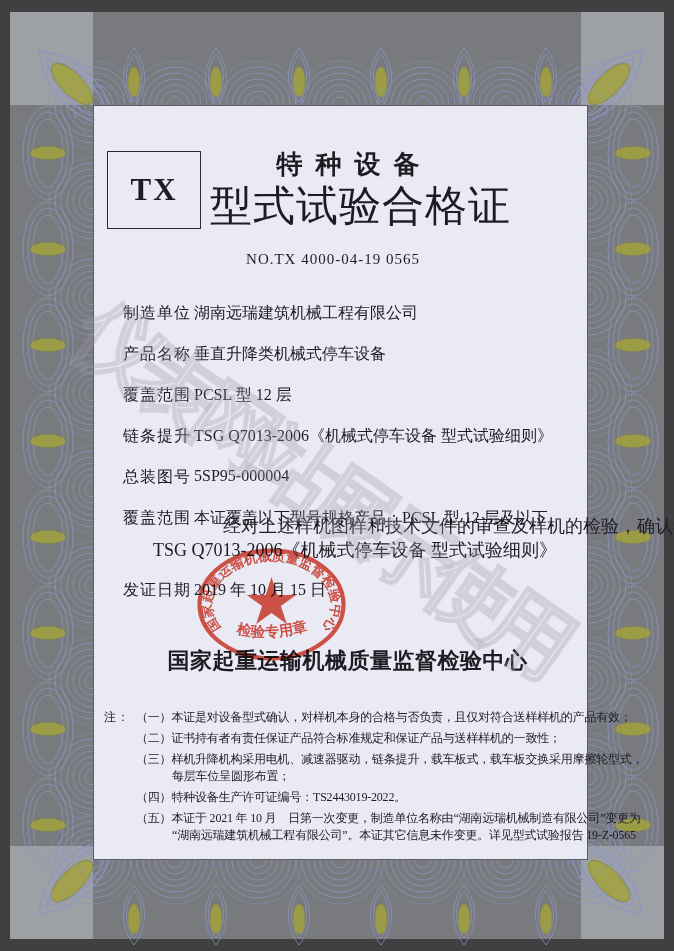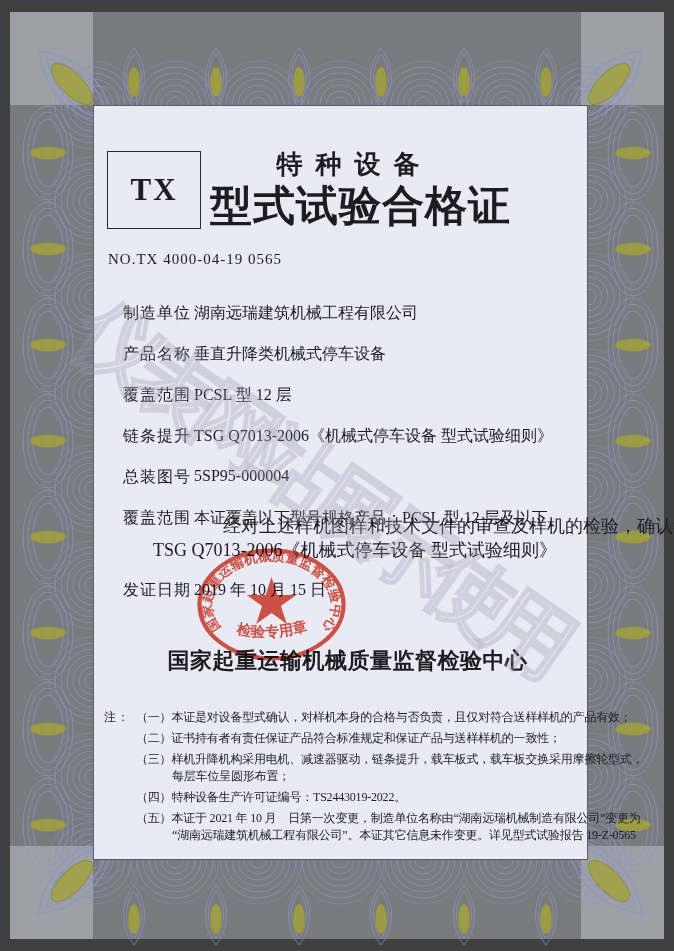--- a/index.html
+++ b/index.html
@@ -21,22 +21,22 @@
   #panel{position:absolute;left:93px;top:105px;width:495px;height:755px;
     background:#eaeaf5;border:1.2px solid #5c5c66;z-index:1;box-sizing:border-box;}
 
   .tx-box{position:absolute;left:13px;top:45px;width:92px;height:76px;border:1.6px solid #2a2a30;
     display:flex;align-items:center;justify-content:center;}
   .tx-box span{font-size:31px;font-weight:bold;letter-spacing:2px;}
 
   .title-small{position:absolute;left:0;top:41px;width:495px;text-align:center;padding-left:26px;box-sizing:border-box;
     font-size:26px;font-weight:bold;letter-spacing:13px;white-space:nowrap;}
   .title-main{position:absolute;left:0;top:72px;width:495px;text-align:center;padding-left:38px;box-sizing:border-box;
-    font-size:42px;font-weight:bold;letter-spacing:1px;white-space:nowrap;}
-  .cert-no{position:absolute;left:14px;top:145px;width:478px;text-align:left;
+    font-size:42px;font-weight:normal;letter-spacing:1px;white-space:nowrap;}
+  .cert-no{position:absolute;left:0;top:145px;width:478px;text-align:center;
     font-size:15px;letter-spacing:1px;white-space:nowrap;}
 
   .fields{position:absolute;left:29px;top:197px;}
   .frow{display:flex;margin-bottom:20px;font-size:16px;white-space:nowrap;}
   .flabel{display:inline-block;width:71px;letter-spacing:1px;}
   .fvalue{display:inline-block;}
 
   .statement{position:absolute;left:19px;top:408px;width:470px;font-size:18px;line-height:24px;margin-left:40px;}
   .statement .l1{text-indent:70px;white-space:nowrap;}
   .statement .l2{white-space:nowrap;}

